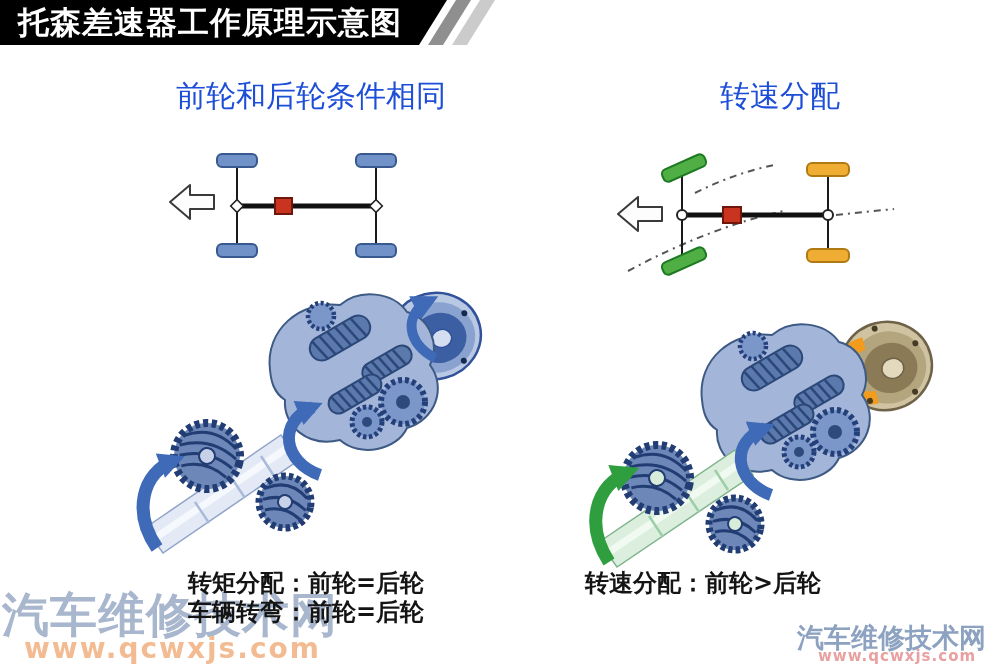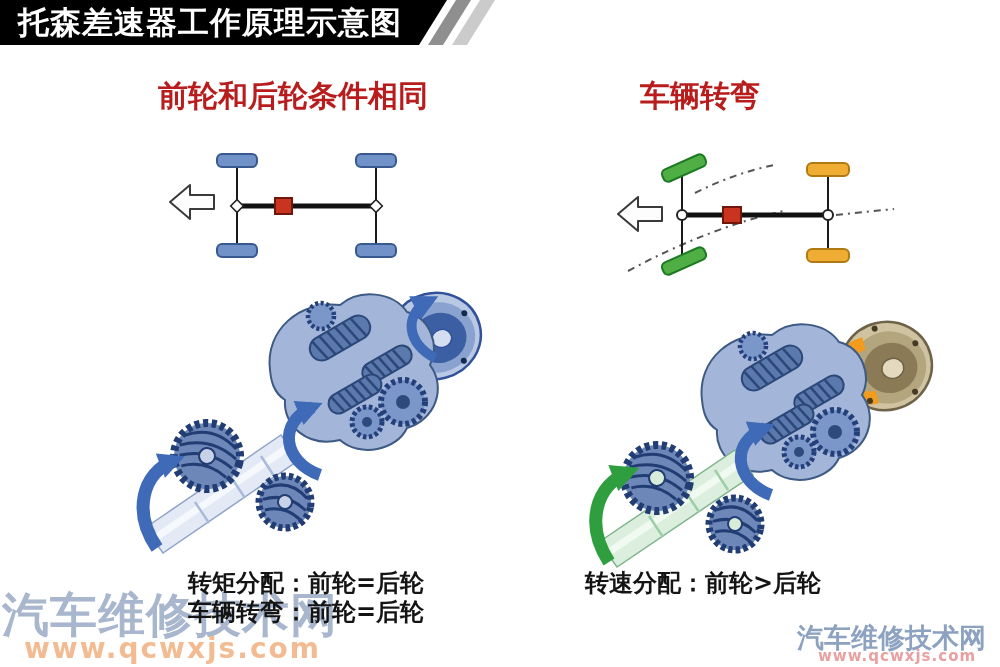--- a/index.html
+++ b/index.html
@@ -10,22 +10,22 @@
   
   .banner-black{position:absolute;left:0;top:0;width:470px;height:45px;background:#000;
     clip-path:polygon(0 0,447px 0,419px 100%,0 100%);}
   .banner-title{position:absolute;left:18px;top:0;line-height:45px;color:#fff;
     font-size:31px;font-weight:bold;letter-spacing:1px;white-space:nowrap;}
   .stripe{position:absolute;top:0;left:0;height:45px;width:520px;}
   .stripe1{background:#8f8f8f;clip-path:polygon(456px 0,471px 0,443px 100%,428px 100%);}
   .stripe2{background:#cbcbcb;clip-path:polygon(480px 0,495px 0,467px 100%,452px 100%);}
 
   
-  .col-title{position:absolute;top:76px;font-size:30px;font-weight:bold;color:#b91c1c;
-    text-align:left;white-space:nowrap;}
+  .col-title{position:absolute;top:76px;font-size:30px;font-weight:normal;color:#1d4ed8;
+    text-align:right;white-space:nowrap;}
   .col-title.left{left:158px;width:288px;}
   .col-title.right{left:640px;width:200px;}
 
   
   .caption{position:absolute;font-size:24px;font-weight:bold;color:#141414;
     line-height:29px;white-space:nowrap;}
   .caption.left{left:188px;top:569px;text-align:center;}
   .caption.right{left:585px;top:569px;}
 
   
@@ -44,21 +44,21 @@
   <div class="stripe stripe1"></div>
   <div class="stripe stripe2"></div>
   <div class="banner-title">托森差速器工作原理示意图</div>
 
   <div class="wm wm-site-l">汽车维修技术网</div>
   <div class="wm wm-url-l">www.qcwxjs.com</div>
   <div class="wm wm-site-r">汽车维修技术网</div>
   <div class="wm wm-url-r">www.qcwxjs.com</div>
 
   <div class="col-title left">前轮和后轮条件相同</div>
-  <div class="col-title right">车辆转弯</div>
+  <div class="col-title right">转速分配</div>
 
   <svg class="abs" style="left:160px;top:140px" width="270" height="125" viewBox="0 0 270 125">
     <g transform="translate(10,45)">
       <path d="M0,17 L20,0 L20,10 L44,10 L44,24 L20,24 L20,34 Z" fill="#fdfdfd" stroke="#3a3a3a" stroke-width="2" stroke-linejoin="round"></path>
     </g>
     <g>
       <line x1="77" y1="21" x2="77" y2="111" stroke="#1a1a1a" stroke-width="2"></line>
       <rect x="57" y="14" width="40" height="13" rx="5" fill="#7092c8" stroke="#38598f" stroke-width="2"></rect>
       <rect x="57" y="104" width="40" height="13" rx="5" fill="#7092c8" stroke="#38598f" stroke-width="2"></rect>
     </g>

